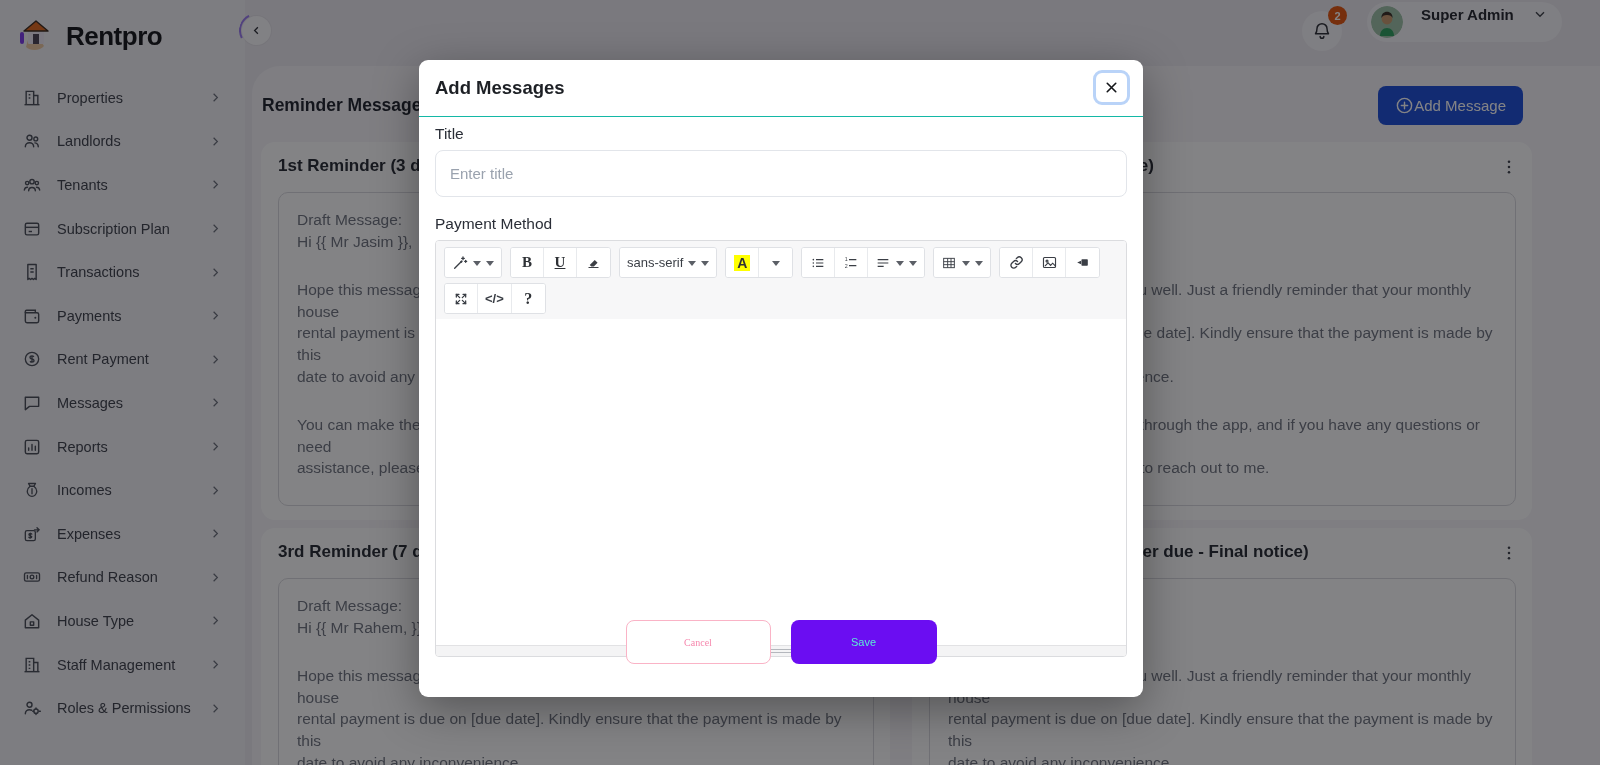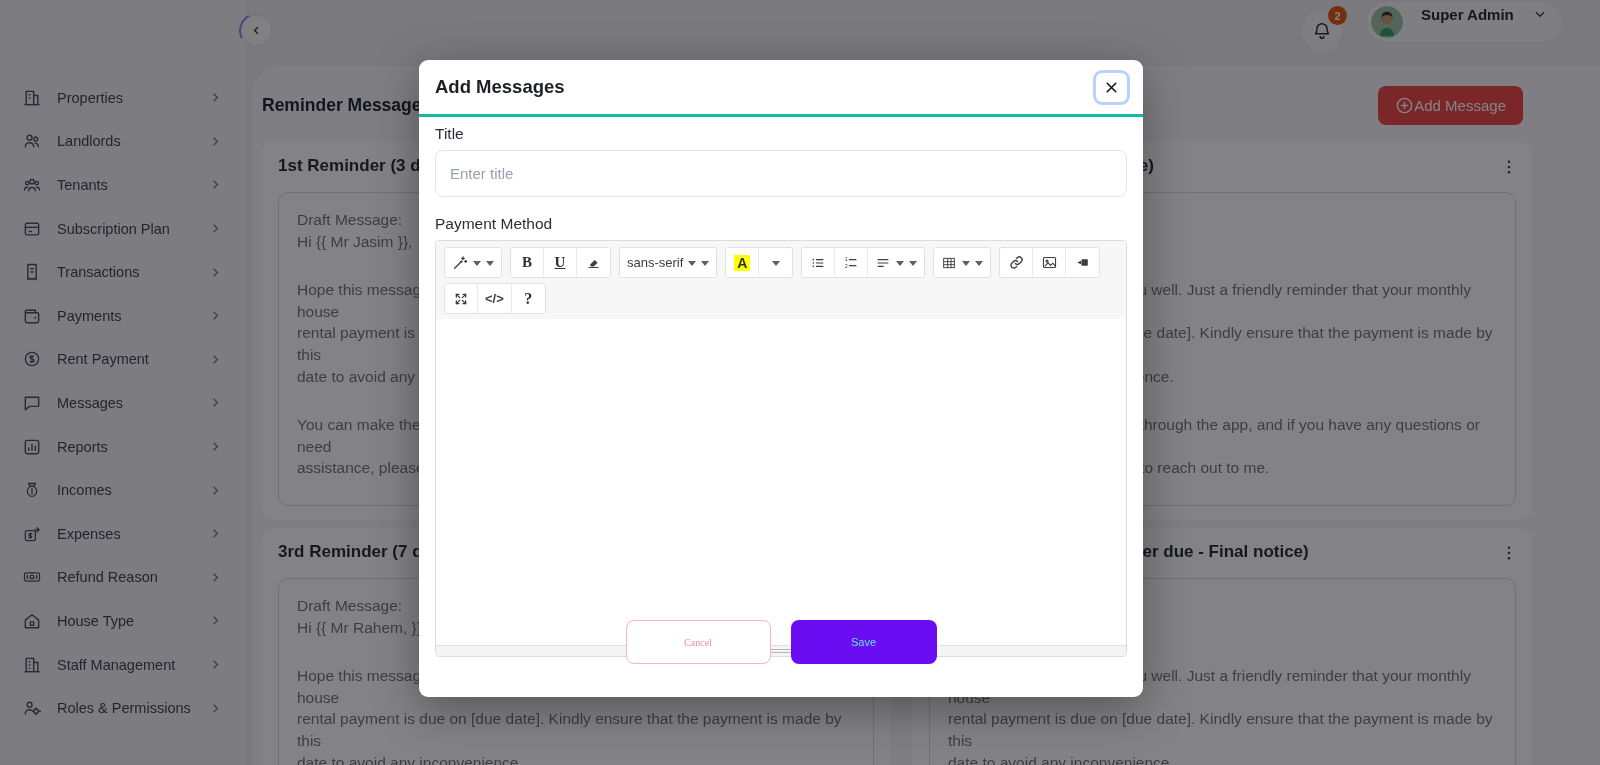--- a/index.html
+++ b/index.html
@@ -34,41 +34,41 @@
     background:#fbfafd; border:none; display:flex; align-items:center; justify-content:center; cursor:pointer;
     box-shadow:0 0 0 1px rgba(0,0,0,0.03); }
   .collapse-btn::before { content:""; position:absolute; inset:-3px; border:2px solid transparent;
     border-left-color:#9a7bf0; border-radius:50%; transform:rotate(18deg); }
 
   
   .panel { position:absolute; left:252px; top:66px; right:0; bottom:0; background:#f6f5f9;
     border-radius:28px 0 0 0; overflow:hidden; }
   .page-title { position:absolute; left:10px; top:29px; font-size:17.5px; font-weight:700; color:#1f232c; }
   .add-btn { position:absolute; right:77px; top:20px; height:39px; padding:0 17px; border:none; border-radius:8px;
-    background:#ef4444; color:#fff; font-size:15px; font-family:inherit;
+    background:#1d4ed8; color:#fff; font-size:15px; font-family:inherit;
     display:flex; align-items:center; cursor:pointer; }
 
   .card { position:absolute; background:#fff; border-radius:14px; }
   .card-title { position:absolute; left:17px; top:14px; right:40px; font-size:17px; font-weight:600;
     color:#262b33; white-space:nowrap; overflow:hidden; }
   .kebab { position:absolute; right:10px; top:12px; width:26px; height:26px; background:none; border:none;
     display:flex; align-items:center; justify-content:center; cursor:pointer; }
   .draft-box { position:absolute; left:17px; right:16px; top:50px; bottom:14px;
     border:1px solid #d9d9de; border-radius:10px; padding:16px 18px; overflow:hidden; }
   .msg-p { font-size:15.5px; line-height:21.6px; color:#707580; white-space:pre-line; margin:0 0 27px; }
   #card1 { left:9px;  top:76px;  width:629px; height:378px; }
   #card2 { left:660px; top:76px; width:620px; height:378px; }
   #card3 { left:9px;  top:462px; width:629px; height:320px; }
   #card4 { left:660px; top:462px; width:620px; height:320px; }
 
   
   .overlay { position:absolute; inset:0; background:rgba(8,8,12,0.5); z-index:5; }
   .modal { position:absolute; left:419px; top:60px; width:724px; height:637px; background:#fff;
     border-radius:9px; box-shadow:0 12px 45px rgba(0,0,0,0.35); z-index:10; }
-  .modal-header { position:absolute; left:0; right:0; top:0; height:57px; border-bottom:3px solid #14b8a6;
+  .modal-header { position:absolute; left:0; right:0; top:0; height:57px; border-bottom:1px solid #14b8a6;
     display:flex; align-items:center; padding:0 16px; }
   .modal-title { font-size:18.5px; font-weight:600; color:#1d2025; }
   .modal-close { position:absolute; right:13px; top:10px; width:37px; height:35px; background:#fff;
     border:3px solid #b9d3f8; border-radius:9px; display:flex; align-items:center; justify-content:center; cursor:pointer; }
   .field-label { position:absolute; left:16px; font-size:15.5px; color:#2a2e37; }
   .title-input { position:absolute; left:16px; right:16px; top:90px; height:47px; border:1px solid #e2e5ea;
     border-radius:8px; padding:0 14px; font-size:15px; font-family:inherit; color:#30343c; outline:none; }
   .title-input::placeholder { color:#9aa2ae; }
 
   .editor { position:absolute; left:16px; right:16px; top:180px; height:417px; border:1px solid #dbdcdf;
@@ -95,20 +95,32 @@
   .modal-actions { position:absolute; left:0; right:0; bottom:33px; display:flex; justify-content:center; gap:20px; }
   .btn-cancel { width:145px; height:44px; background:#fff; border:1px solid #fab3c6; border-radius:8px;
     color:#f687ad; font-size:10px; font-family:Liberation Serif, serif; cursor:pointer; }
   .btn-save { width:146px; height:44px; background:#6b0df2; border:none; border-radius:8px;
     color:#5eead4; font-size:11px; font-family:inherit; cursor:pointer; }
 </style>
 </head>
 <body>
 
 <aside class="sidebar">
+  <div class="logo-row">
+    <span>
+      <svg width="40" height="38" viewBox="0 0 40 38">
+        <rect x="4" y="15" width="4" height="12" rx="2" fill="#7c3aed"></rect>
+        <path d="M10 30c4 4 14 4 18-1l-4-6H12Z" fill="#edc9a0"></path>
+        <rect x="12" y="13" width="16" height="14" rx="1" fill="#efeaf6"></rect>
+        <path d="M8 14 20 4l12 10z" fill="#e2681c" stroke="#3b2b1e" stroke-width="1.4" stroke-linejoin="round"></path>
+        <rect x="17" y="17" width="6" height="10" fill="#4a4455"></rect>
+      </svg>
+    </span>
+    <span class="logo-text">Rentpro</span>
+  </div>
   <nav class="nav">
 
 
     <div class="nav-item">
       <span class="nicon">
           <svg viewBox="0 0 24 24" fill="none" stroke="currentColor" stroke-width="1.7">
             <path d="M5 20V4h9v16"></path>
             <path d="M14 9h5v11"></path>
             <path d="M3 20h18"></path>
             <path d="M8 8h2M8 12h2"></path>

